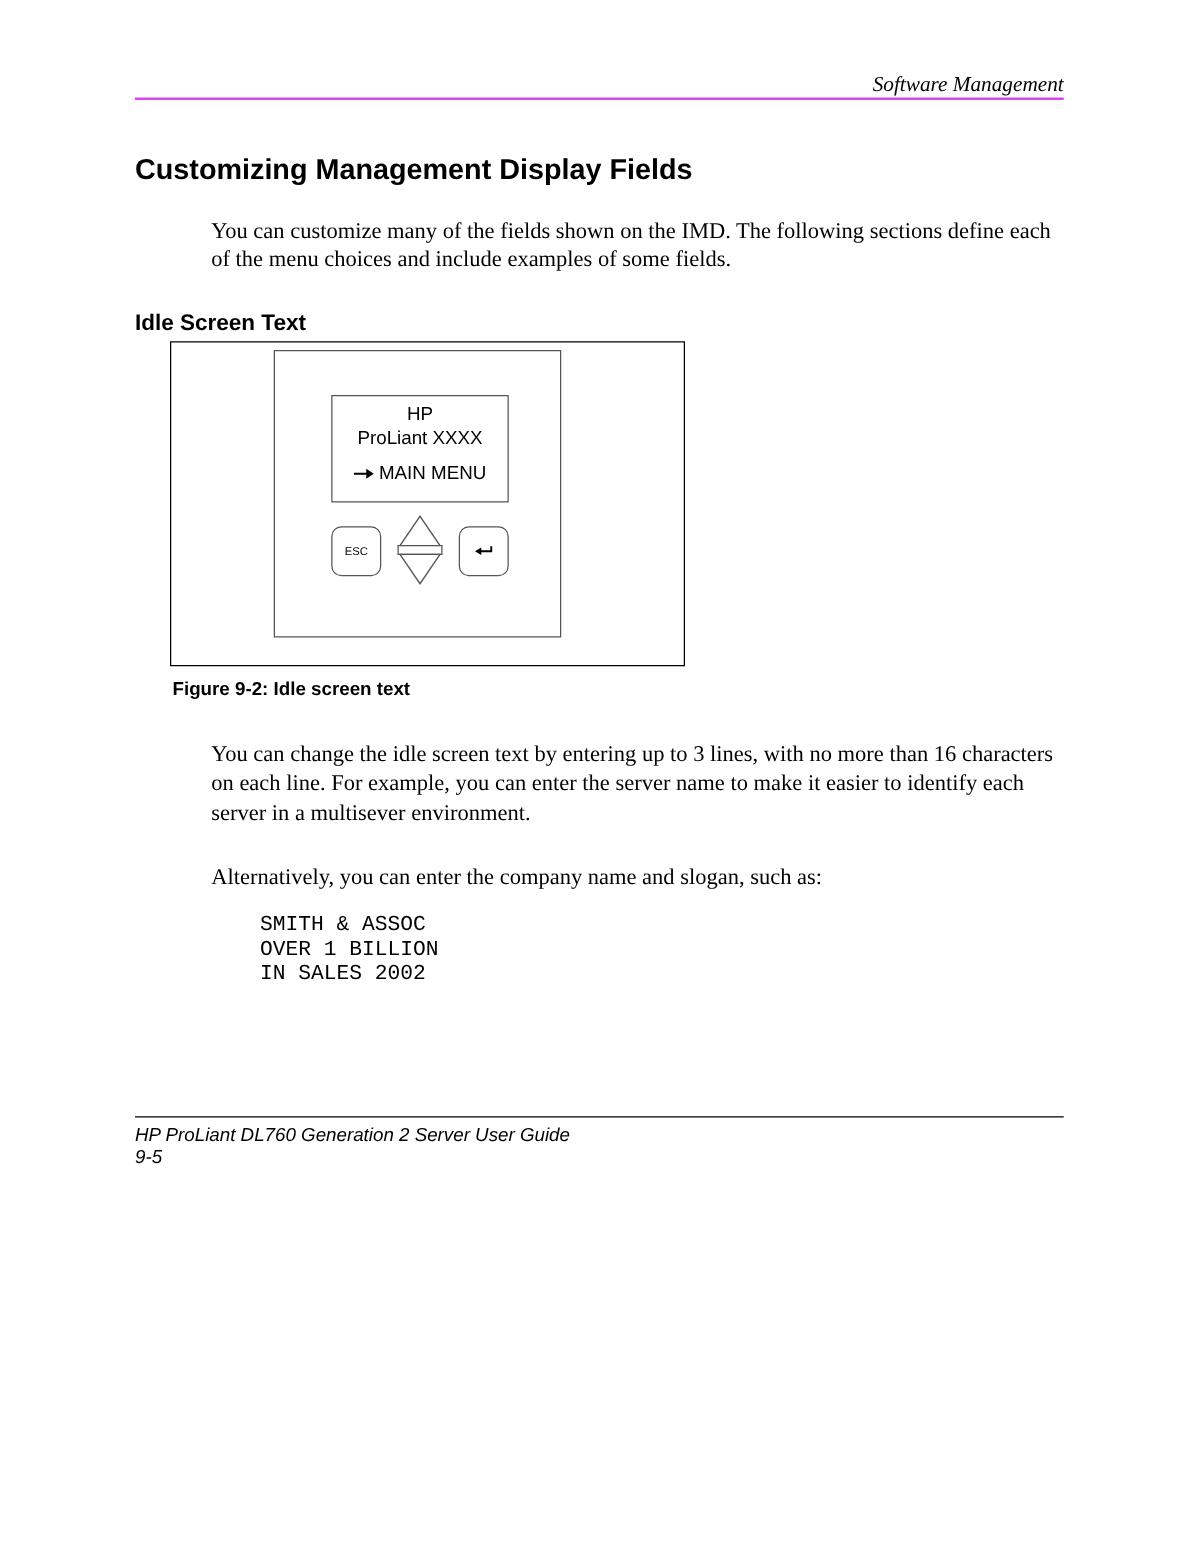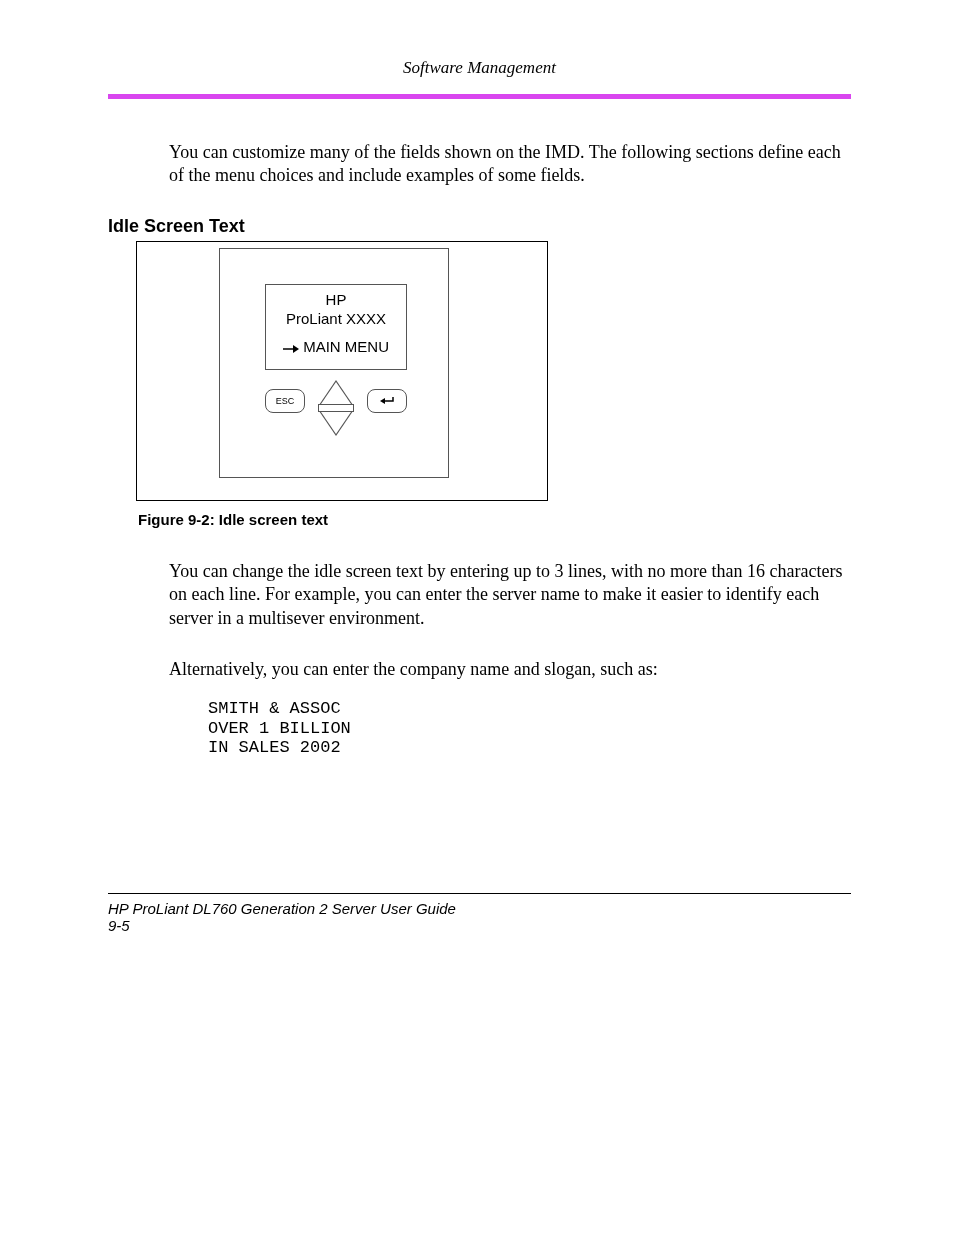--- a/index.html
+++ b/index.html
@@ -11,23 +11,23 @@
       color: #000;
       position: relative;
     }
     .page {
       width: 100%;
       height: 100%;
       padding: 58px 103px 0 108px;
       position: relative;
     }
     .header-section {
-      text-align: center;
-      padding-bottom: 16px;
-      border-bottom: 5px solid #d946ef;
+      text-align: right;
+      padding-bottom: 0;
+      border-bottom: 2px solid #d946ef;
       margin-bottom: 42px;
     }
     .header-text {
       font-style: italic;
       font-size: 17px;
     }
     .h1 {
       font-family: Arial, Helvetica, sans-serif;
       font-weight: bold;
       font-size: 23px;
@@ -103,21 +103,21 @@
     .btn-row {
       position: absolute;
       left: 128px;
       top: 140px;
       width: 142px;
       height: 50px;
     }
     .key {
       position: absolute;
       width: 40px;
-      height: 24px;
+      height: 40px;
       border: 1px solid #555;
       border-radius: 8px;
       background: white;
       display: flex;
       align-items: center;
       justify-content: center;
     }
     .esc-key { left: 0; top: 7px; font-family: Arial; font-size: 9px; }
     .enter-key { right: 0; top: 7px; }
     .up-tri, .down-tri {
@@ -181,20 +181,21 @@
   </style>
 </head>
 <body>
 
 <div class="page">
 
   <div class="header-section">
     <span class="header-text">Software Management</span>
   </div>
 
+  <h1 class="h1">Customizing Management Display Fields</h1>
 
   <p class="body-para">You can customize many of the fields shown on the IMD. The following sections define each of the menu choices and include examples of some fields.</p>
 
   <h2 class="h2">Idle Screen Text</h2>
 
 
   <div class="figure-wrap">
     <div class="outer-box">
       <div class="inner-panel"></div>
       <div class="lcd">

